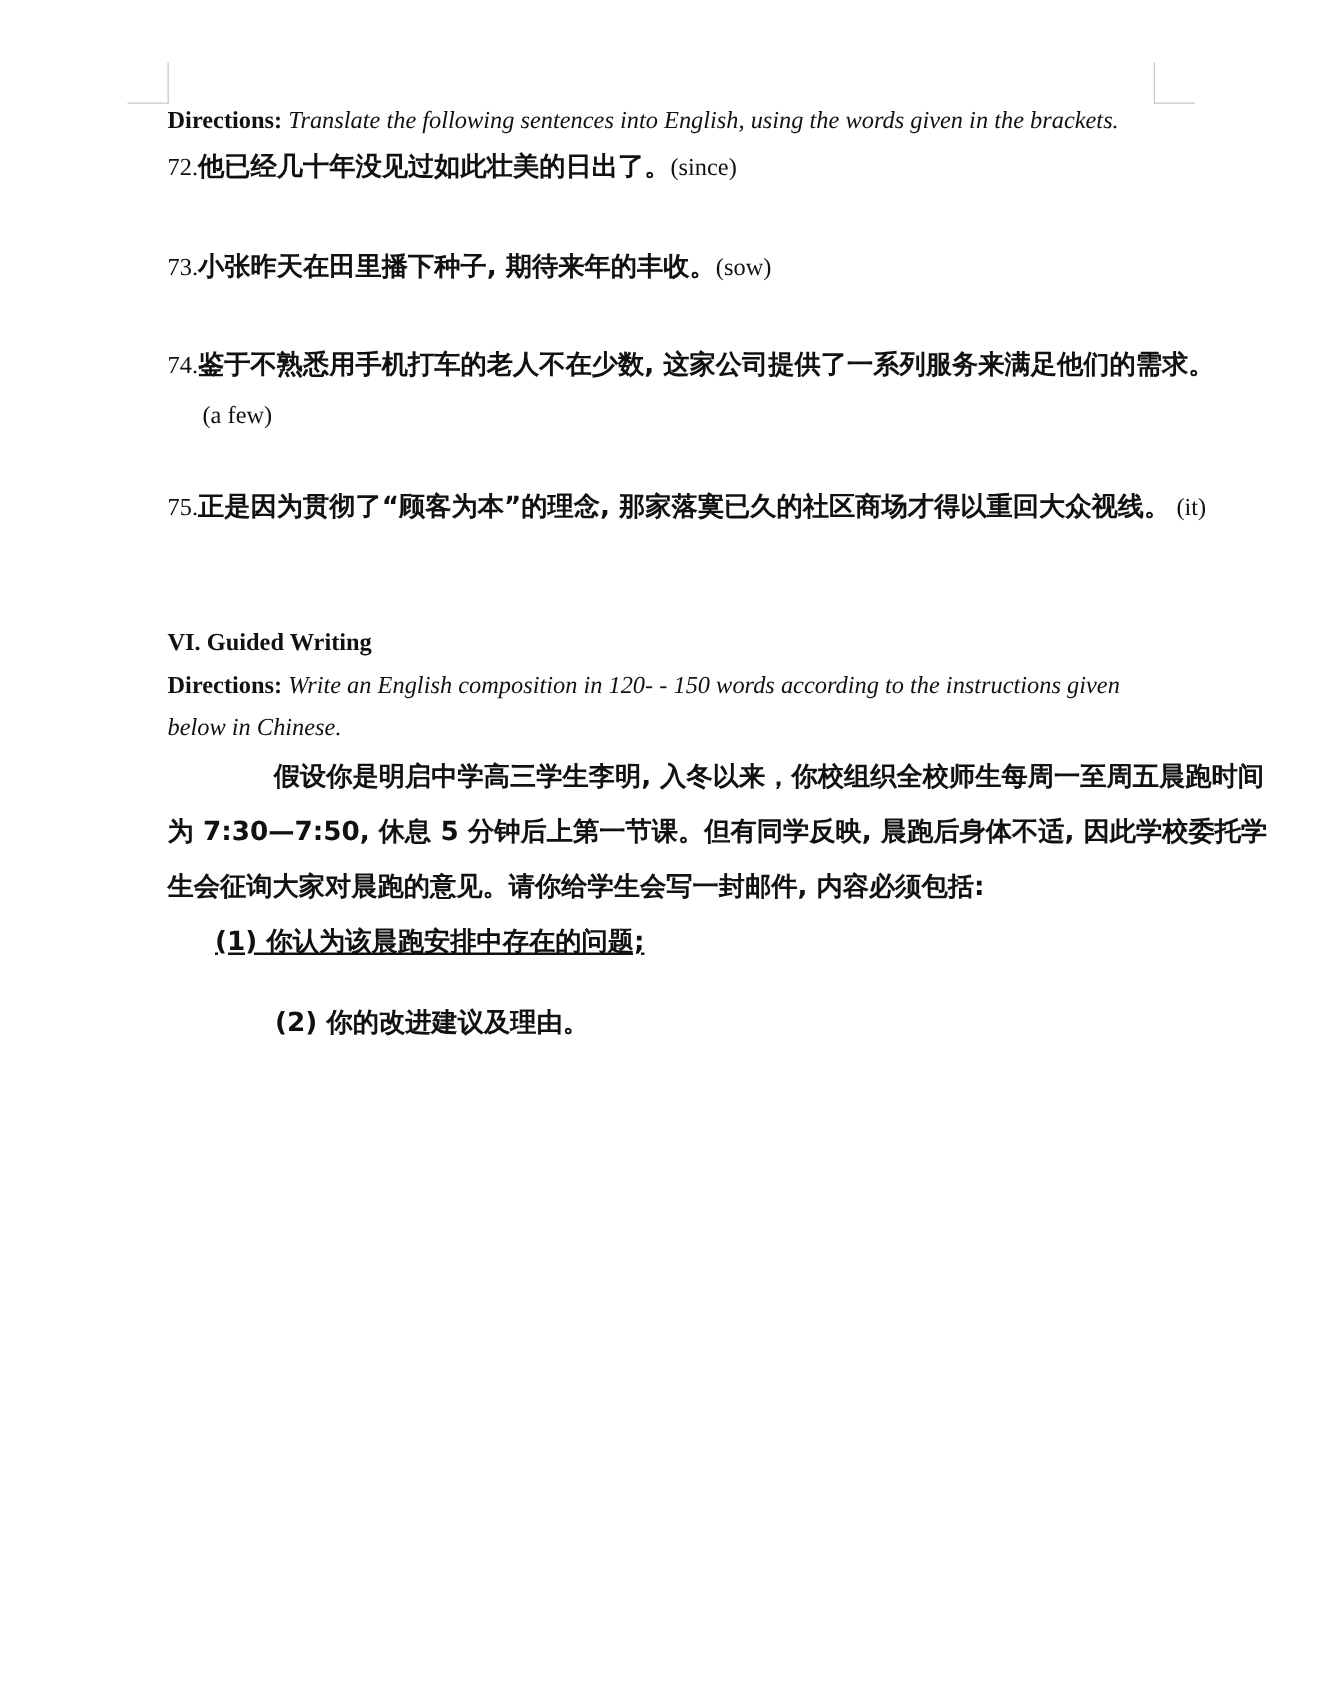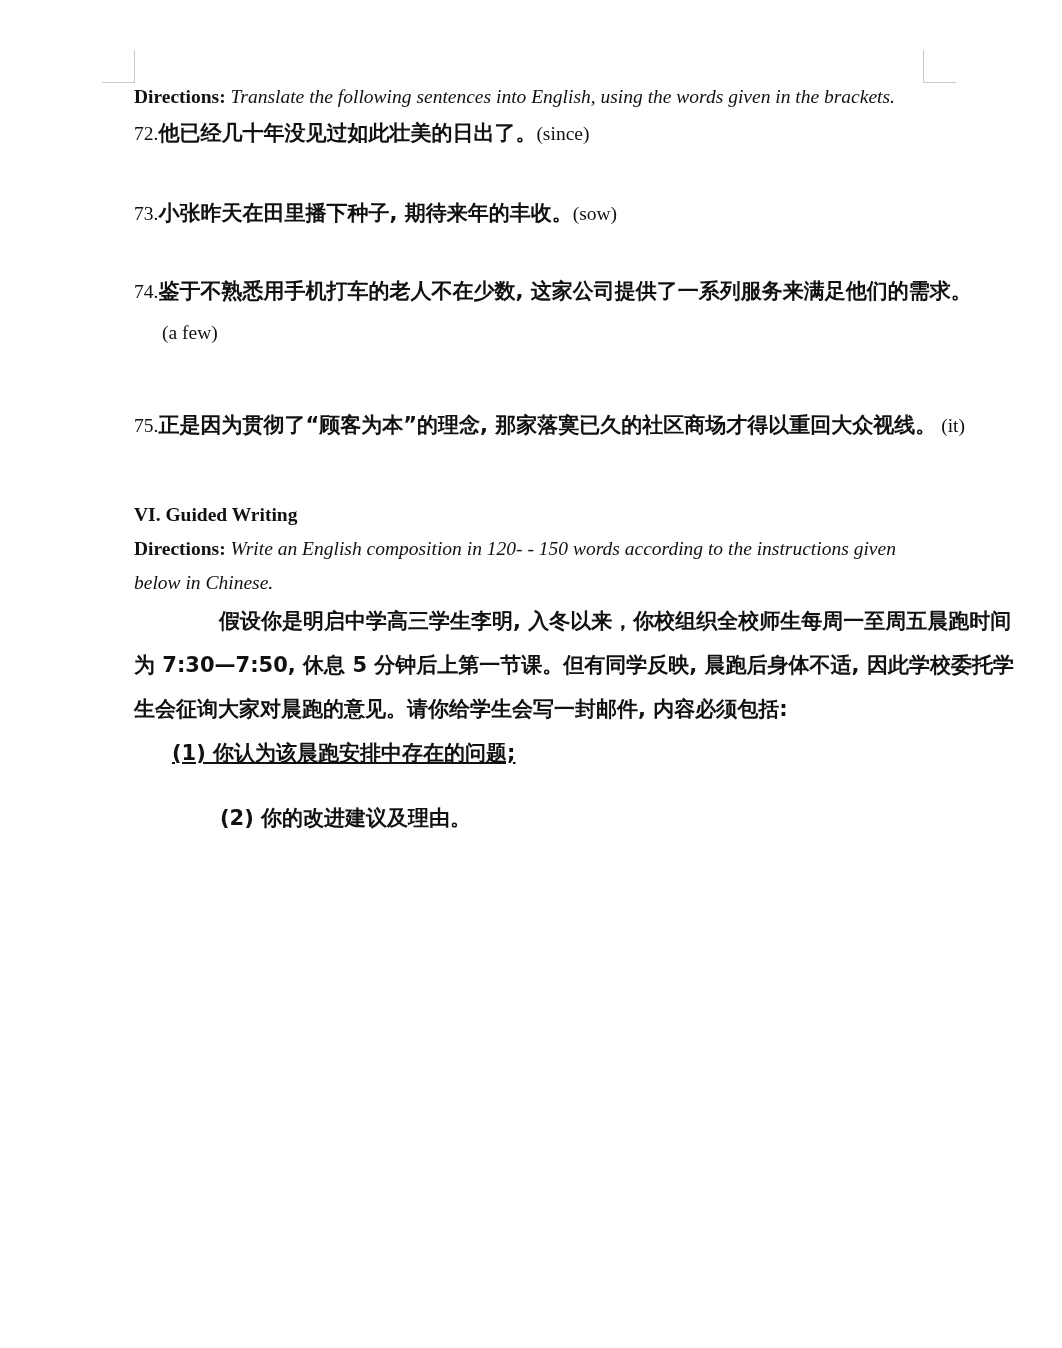--- a/index.html
+++ b/index.html
@@ -71,21 +71,21 @@
     <span>73.</span><span class="cn">小张昨天在田里播下种子, 期待来年的丰收。</span><span>(sow)</span>
   </div>
 
   <div class="line" style="top:279px;">
     <span>74.</span><span class="cn">鉴于不熟悉用手机打车的老人不在少数, 这家公司提供了一系列服务来满足他们的需求。</span>
   </div>
   <div class="line indent1" style="top:321px;">
     <span>(a few)</span>
   </div>
 
-  <div class="line" style="top:413px;">
+  <div class="line" style="top:393px;">
     <span>75.</span><span class="cn">正是因为贯彻了“顾客为本”的理念, 那家落寞已久的社区商场才得以重回大众视线。</span><span> (it)</span>
   </div>
 
   <div class="line bold" style="top:503px;text-align:right;">VI. Guided Writing</div>
 
   <div class="line" style="top:537px;">
     <span class="bold">Directions:</span><span class="ital"> Write an English composition in 120- - 150 words according to the instructions given</span>
   </div>
   <div class="line ital" style="top:571px;">below in Chinese.</div>
 

